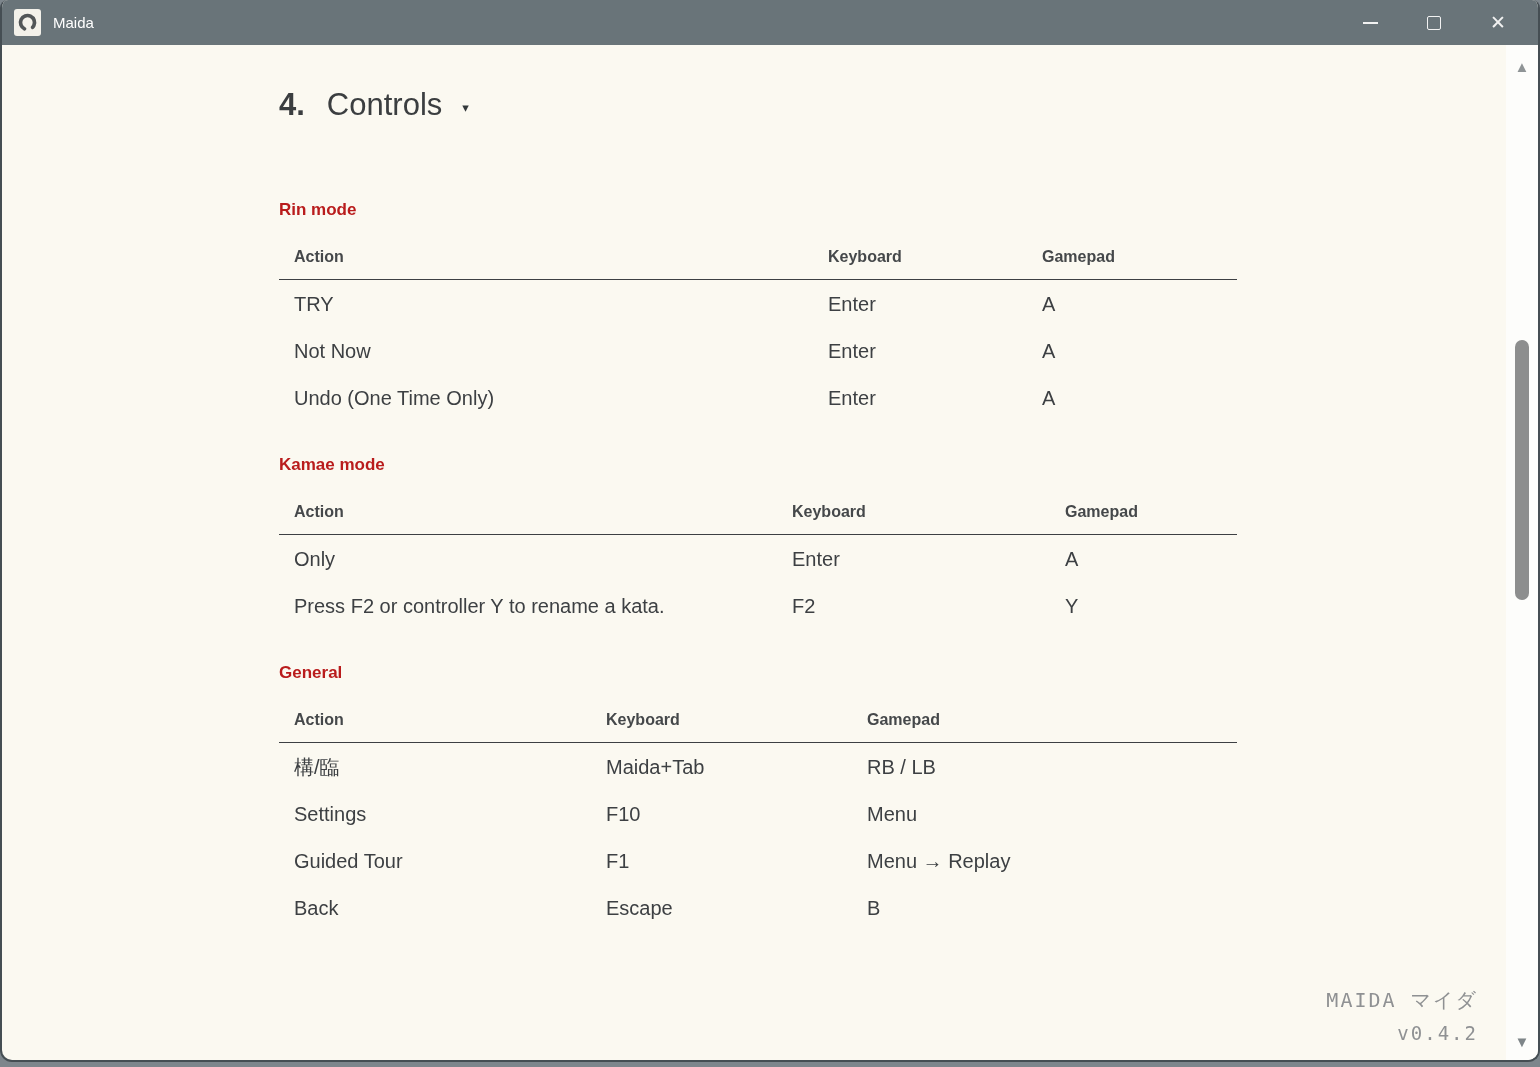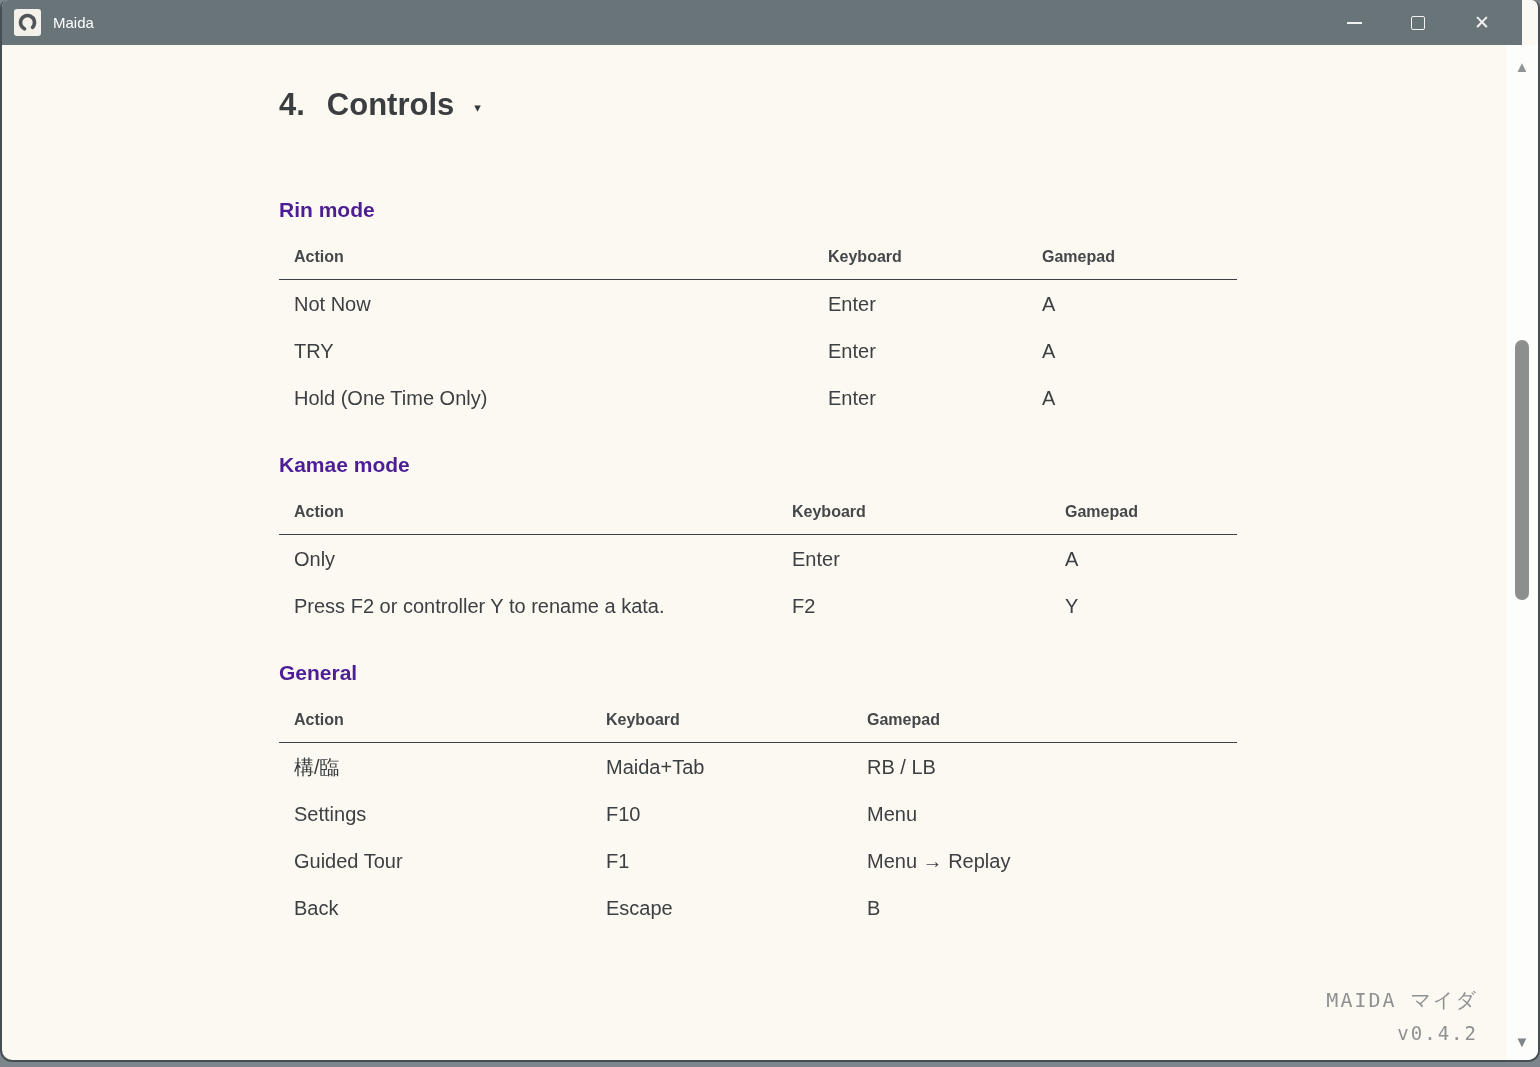--- a/index.html
+++ b/index.html
@@ -9,21 +9,21 @@
     background:#7d868c;
   }
   .window {
     position:absolute; left:0; top:0; width:1540px; height:1062px;
     border:2px solid #454e53; border-top:none;
     border-radius:8px 8px 12px 12px;
     background:#fbf9f1; overflow:hidden;
   }
   
   .titlebar {
-    position:absolute; left:0; top:0; right:16px; height:45px;
+    position:absolute; left:0; top:0; right:0; height:45px;
     background:#697479; display:flex; align-items:center;
     padding-left:12px; color:#ffffff;
   }
   .app-icon {
     width:27px; height:27px; background:#f3f1ea; border-radius:3px;
     display:flex; align-items:center; justify-content:center; margin-right:12px;
   }
   .titlebar-title { font-size:15px; color:#ffffff; }
   .win-controls { position:absolute; right:8px; top:0; height:45px; display:flex; }
   .win-btn {
@@ -36,24 +36,24 @@
   
   .content {
     position:absolute; left:0; top:45px; right:32px; bottom:0;
     padding-left:277px; overflow:hidden;
   }
   .page-heading {
     margin-top:36px; font-size:31px; color:#3b3e40; line-height:42px;
     display:flex; align-items:center;
   }
   .heading-number { font-weight:700; }
-  .heading-title { font-weight:700; margin-left:22px; }
+  .heading-title { font-weight:400; margin-left:22px; }
   .heading-caret { font-size:13px; color:#33383b; margin-left:20px; padding-top:6px; }
   .section-label {
-    font-size:21px; font-weight:700; color:#4c1d95; line-height:30px; margin-top:30px;
+    font-size:17px; font-weight:700; color:#b91c1c; line-height:30px; margin-top:30px;
   }
   .section-label.first { margin-top:66px; }
   table { border-collapse:collapse; table-layout:fixed; width:958px; margin-top:10px; }
   thead th {
     text-align:left; font-size:16px; font-weight:700; color:#45484a;
     height:44px; padding:0 0 0 15px; border-bottom:1.6px solid #3d4043;
     vertical-align:middle;
   }
   tbody td {
     font-size:20px; font-weight:400; color:#3d4043;
@@ -126,31 +126,31 @@
         </colgroup>
       <thead>
         <tr>
           <th>Action</th>
           <th>Keyboard</th>
           <th>Gamepad</th>
         </tr>
       </thead>
       <tbody>
           <tr>
+            <td>TRY</td>
+            <td>Enter</td>
+            <td>A</td>
+          </tr>
+          <tr>
             <td>Not Now</td>
             <td>Enter</td>
             <td>A</td>
           </tr>
           <tr>
-            <td>TRY</td>
-            <td>Enter</td>
-            <td>A</td>
-          </tr>
-          <tr>
-            <td>Hold (One Time Only)</td>
+            <td>Undo (One Time Only)</td>
             <td>Enter</td>
             <td>A</td>
           </tr>
         </tbody>
     </table>
 
     <div class="section-label">Kamae mode</div>
     <table>
       <colgroup>
           <col style="width:498px">

